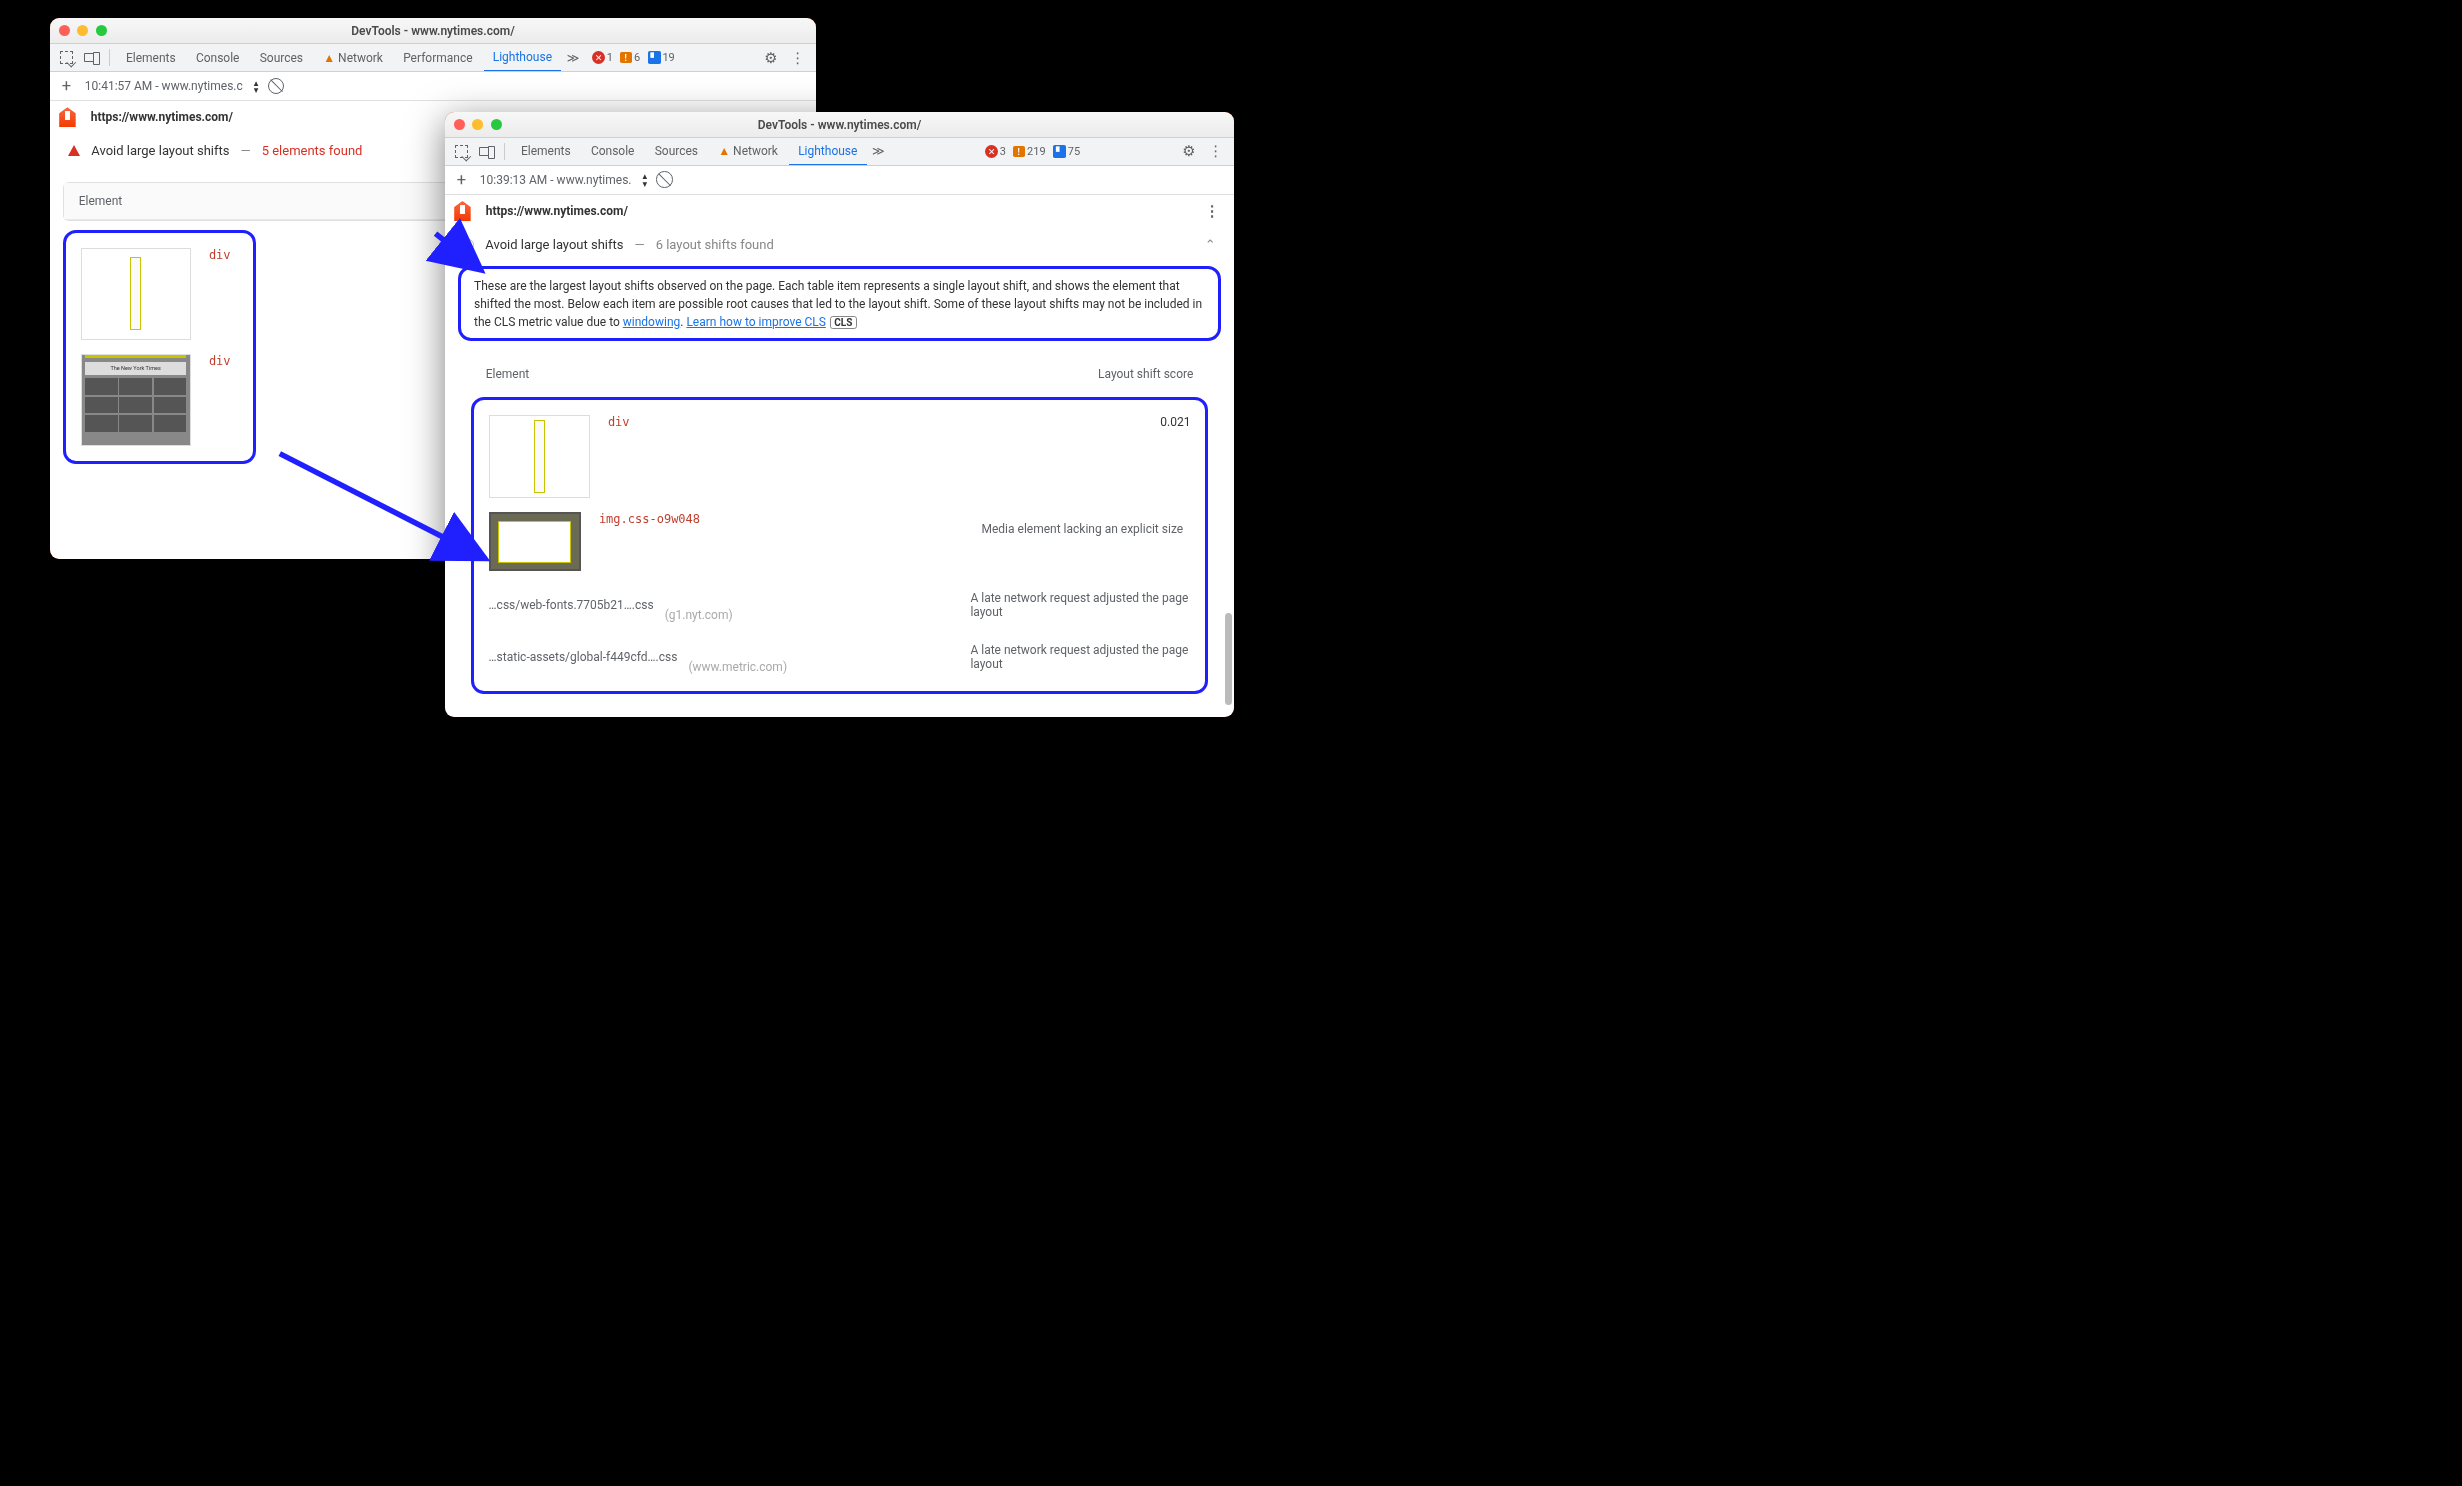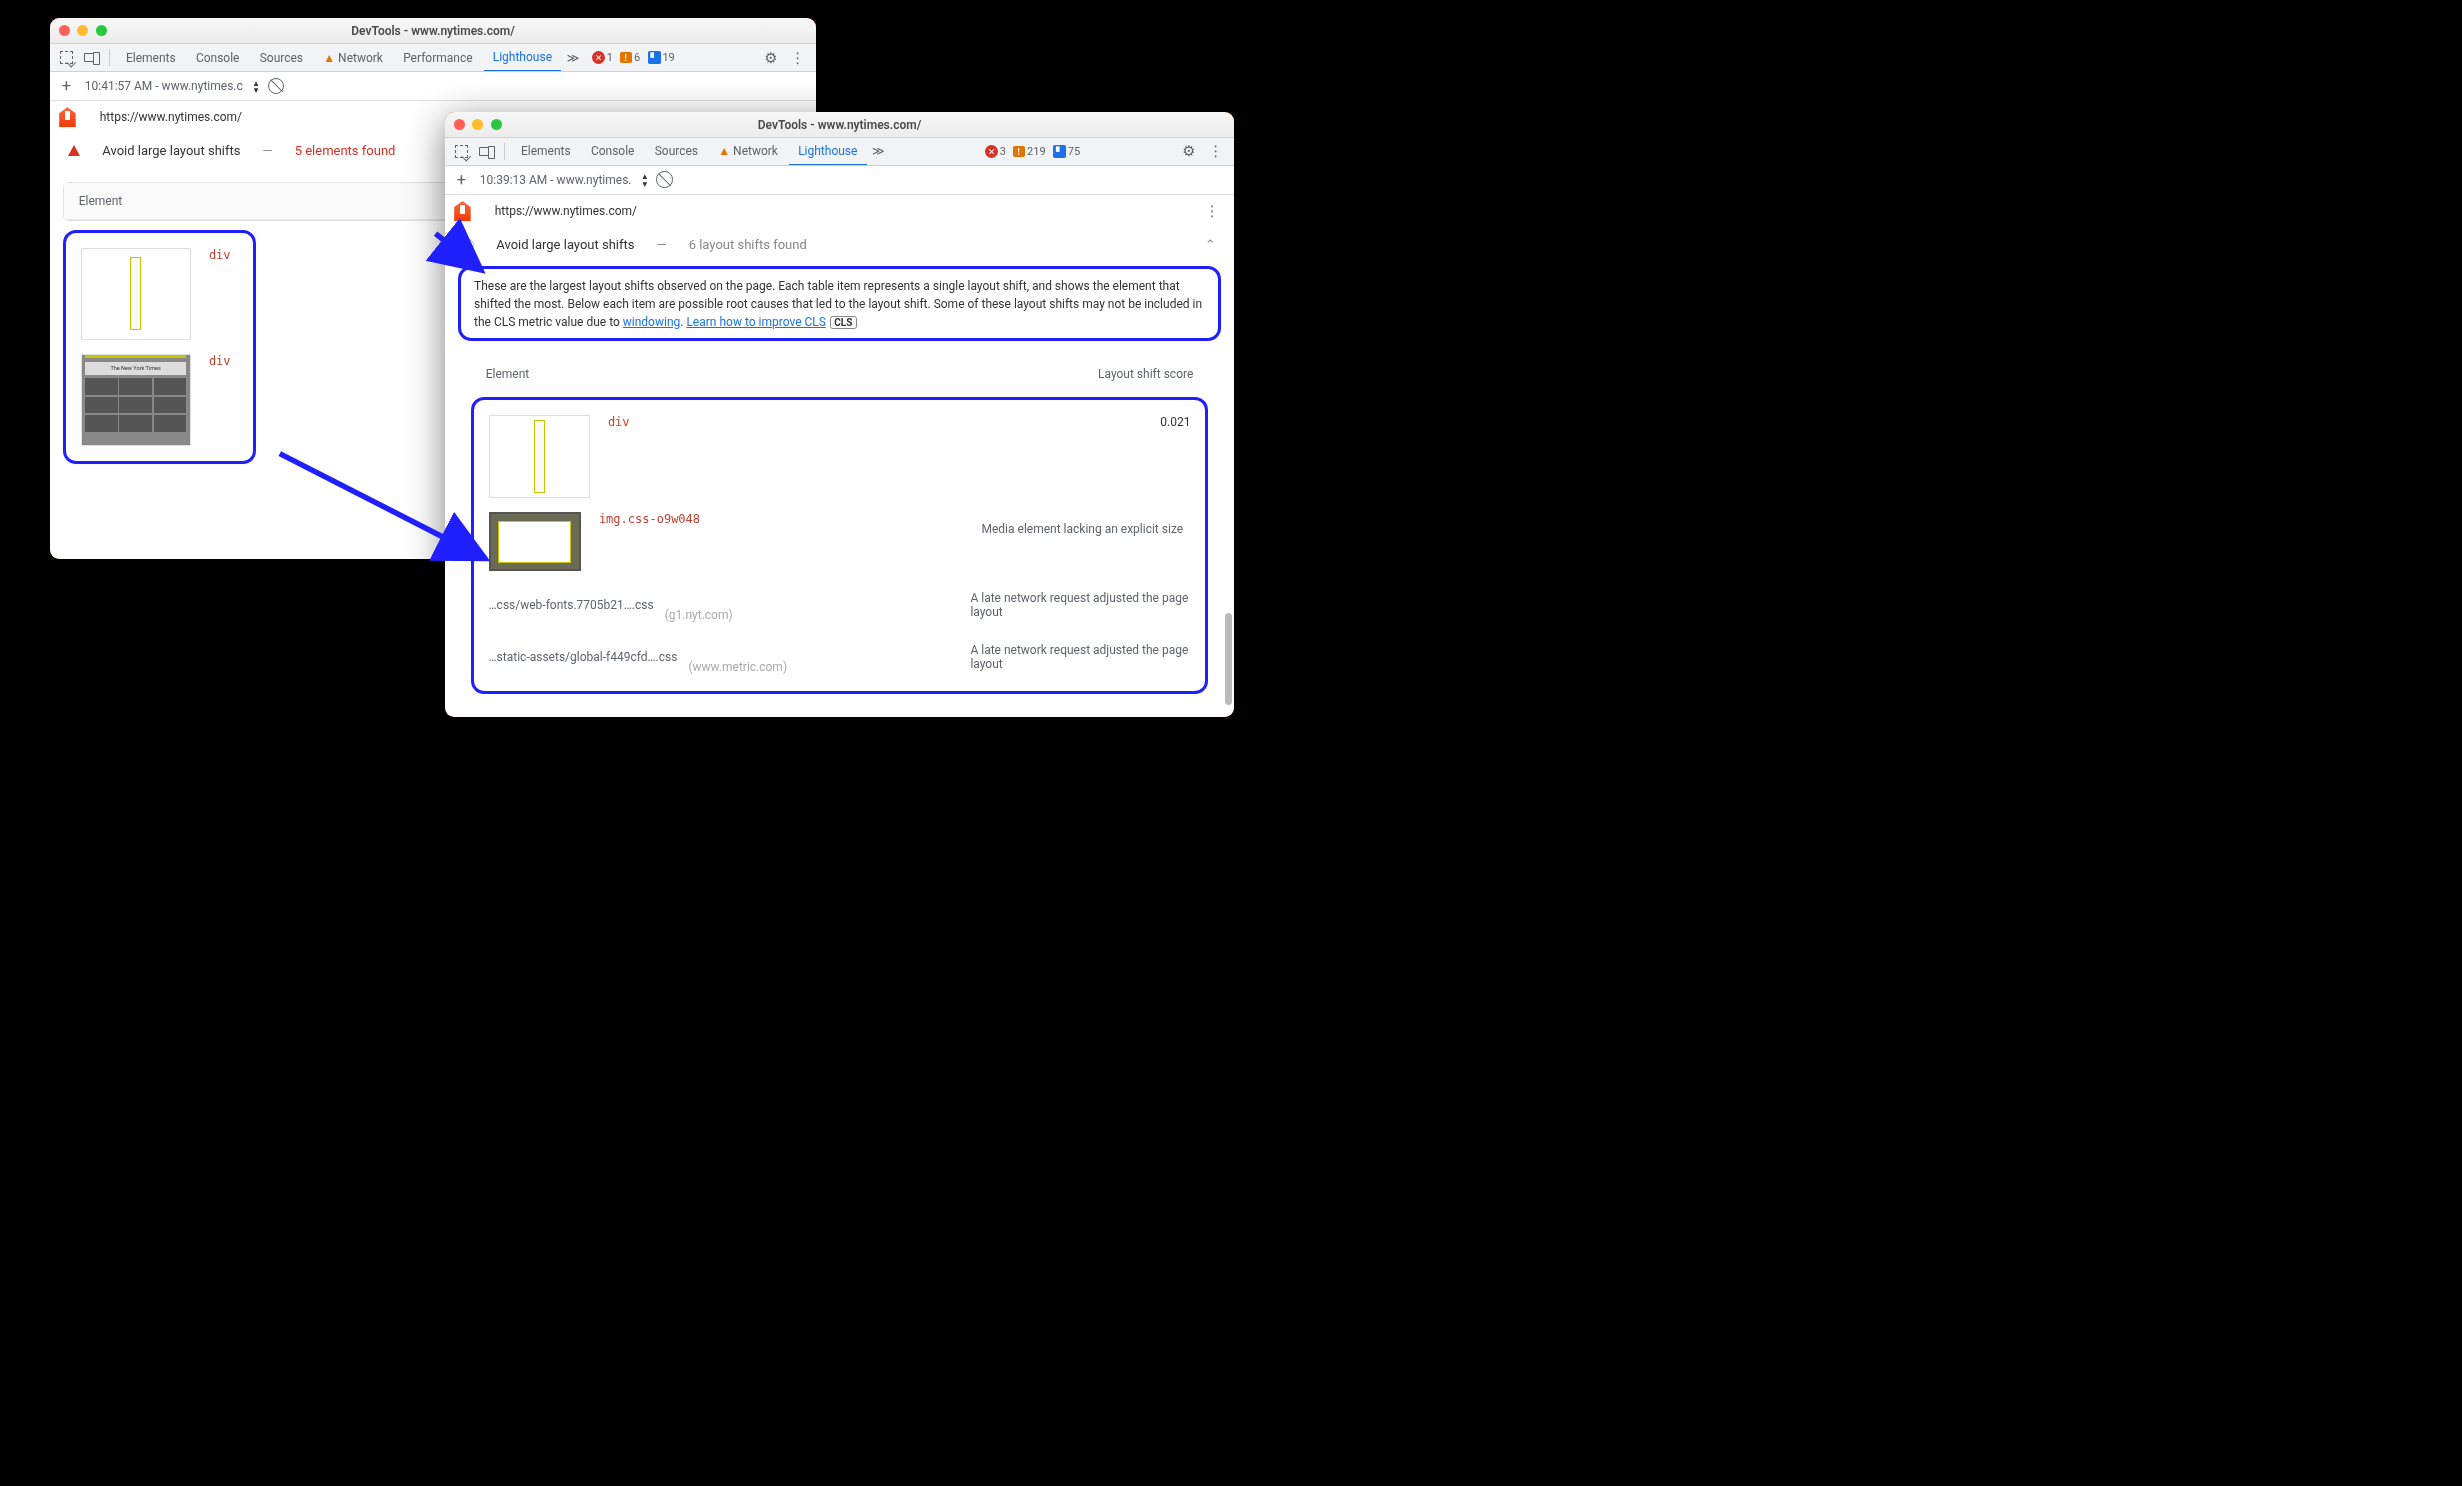--- a/index.html
+++ b/index.html
@@ -73,30 +73,31 @@
     display:flex; align-items:center; padding:0 7.3px; gap:9.2px;
     background:#fff;
   }
   .plus-btn { font-size:16.5px; color:#5f6368; cursor:pointer; width:18.3px; text-align:center;}
   .run-label { color:#5f6368; font-size:12px; display:flex; align-items:center; gap:11px;}
   .carets { font-size:9.2px; line-height:7.3px; display:flex; flex-direction:column; color:#333;}
   .block-ico { width:16.5px;height:16.5px;border:1.4px solid #5f6368;border-radius:50%;position:relative;}
   .block-ico::after{content:"";position:absolute;width:16.5px;height:1.4px;background:#5f6368;transform:rotate(45deg);top:6.4px;left:-0.9px;}
 
   .urlbar {
-    height:33px; display:flex; align-items:center; padding:0 9.2px; gap:24px;
+    height:33px; display:flex; align-items:center; padding:0 9.2px; gap:15px;
     background:#fff;
+    font-weight:bold;
   }
   .lh-badge { width:16.5px;height:20px; background:linear-gradient(#f96743,#f43b00); position:relative; clip-path:polygon(0 100%,0 30%,50% 0,100% 30%,100% 100%);}
   .lh-badge::after{content:"";position:absolute;top:3.7px;left:5.5px;width:5.5px;height:9.2px;background:#fff;}
   .url-txt{color:#333;font-size:12px;}
 
   .content { flex:1; overflow:auto; background:#fff; position:relative;}
 
-  .audit-row { padding:9.2px 18.3px; display:flex; align-items:center; gap:22px; font-size:13px;}
+  .audit-row { padding:9.2px 18.3px; display:flex; align-items:center; gap:11px; font-size:13px;}
   .tri-red { width:0;height:0;border-left:6.4px solid transparent;border-right:6.4px solid transparent;border-bottom:11px solid #d93025;}
   .circ-gray { width:11px;height:11px;border:1.8px solid #bbb;border-radius:50%;}
   .dash{color:#888;}
   .found-red{color:#d93025;}
   .found-gray{color:#888;}
   .chev-up{margin-left:auto; color:#888; cursor:pointer;}
 
   .callout {
     border:3.7px solid #2020ff; border-radius:13px;
     padding:7.3px 13px; margin:5.5px 13px; font-size:12px; line-height:1.5;

